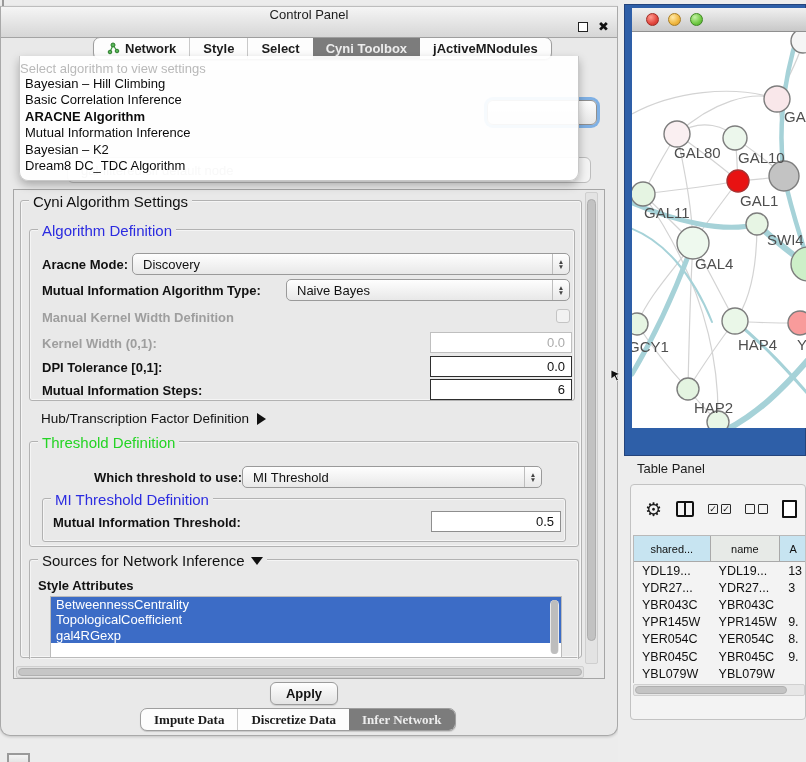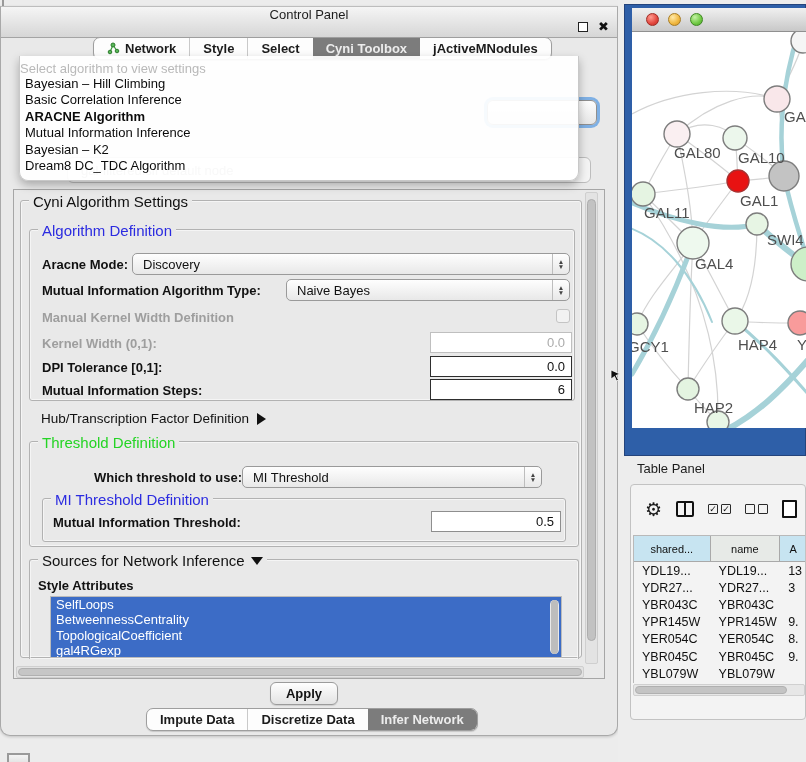--- a/index.html
+++ b/index.html
@@ -17,21 +17,21 @@
   .cp-title { font-size:13px; color:#1c1c1c; }
   .cp-buttons { margin-left:auto; display:flex; align-items:center; gap:10px; }
   .float-btn { width:10px; height:10px; border:1.5px solid #222; background:#fff; display:inline-block; }
   .close-btn { font-size:13px; font-weight:bold; color:#111; line-height:10px; }
 
   
   .tabstrip { position:absolute; display:flex; align-items:stretch; background:#FDFDFD;
     border:1px solid #9E9E9E; border-radius:7px; overflow:hidden; height:23px;
     box-shadow:0 1px 1px rgba(0,0,0,.15); }
   .tabstrip.top { left:92px; top:30px; }
-  .tabstrip.bottom { left:145px; top:701px; }
+  .tabstrip.bottom { left:139px; top:701px;font-family:Liberation Serif, serif; }
   .tab { display:flex; align-items:center; gap:5px; padding:0 13px; font-weight:bold;
     font-size:13px; color:#1c1c1c; border-right:1px solid #C9C9C9; cursor:default; }
   .tab:last-child { border-right:none; }
   .tab.selected { background:#7C7C7C; color:#EDEDED; border-right:none; }
   .tab.pre-selected { border-right:none; }
 
   
   .popup { position:absolute; left:18px; top:49px; width:560px; height:125px;
     background:rgba(255,255,255,0.93); border:1px solid #C8C8C8; border-top:none;
     border-radius:0 0 9px 9px; box-shadow:0 4px 10px rgba(0,0,0,.28); z-index:30; }
@@ -266,21 +266,20 @@
             <div class="field" style="left:388px; top:12px; width:130px; border-width:1px; border-color:#8E8E8E;">0.5</div>
           </div>
         </div>
 
         <div class="groupbox" style="left:8px; top:358px; width:550px; height:100px; border-bottom:none; border-radius:3px 3px 0 0;">
           <span class="gb-title">
             <span>Sources for Network Inference</span><span class="tri-down"></span>
           </span>
           <span class="lbl" style="left:8px; top:18px;">Style Attributes</span>
           <div class="attr-list" style="left:20px; top:36px; width:512px; height:62px;">
-            <div class="attr-item">SelfLoops</div>
             <div class="attr-item">BetweennessCentrality</div>
             <div class="attr-item">TopologicalCoefficient</div>
             <div class="attr-item">gal4RGexp</div>
             <div class="list-vscroll">
                 <div class="thumb"></div>
               </div>
           </div>
         </div>
       </div>
 

